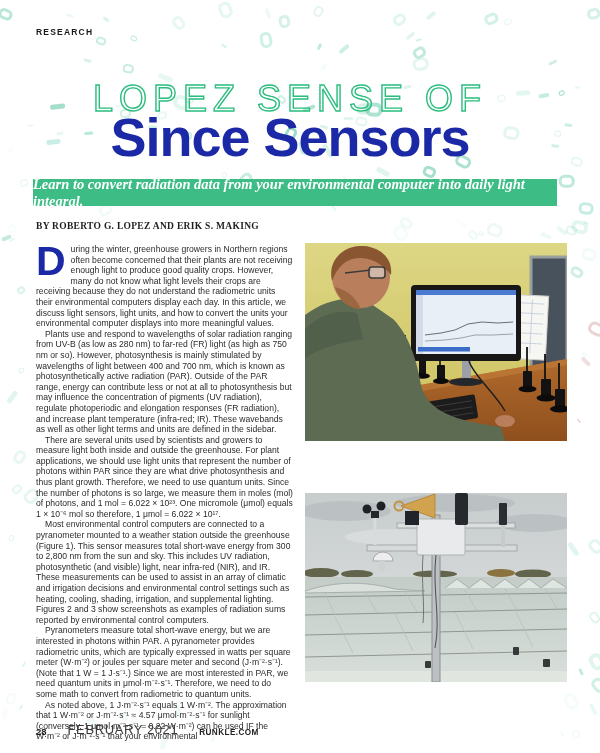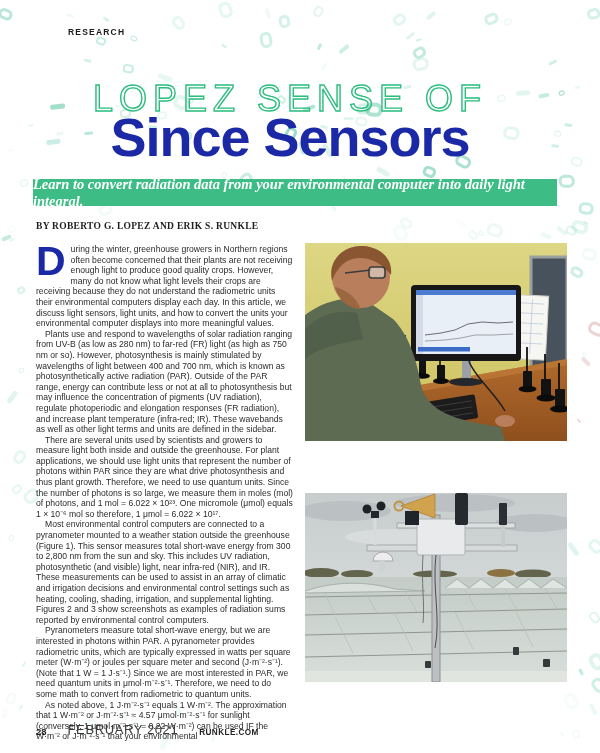--- a/index.html
+++ b/index.html
@@ -3,21 +3,21 @@
 <meta charset="utf-8">
 <style>
   html,body{margin:0;padding:0;background:#e9e9e9;}
   .page{position:relative;width:600px;height:753px;margin:0 auto;background:#ffffff;
         overflow:hidden;font-family:"Liberation Sans",sans-serif;}
   .layer{position:absolute;z-index:1;}
   
   #bg-pattern{position:absolute;inset:0;z-index:0;}
   .bt{position:absolute;box-sizing:border-box;}
   
-  .kicker{left:36px;top:27px;font-size:8.5px;font-weight:bold;letter-spacing:1.2px;color:#1a1a1a;margin-left:32px;}
+  .kicker{left:36px;top:27px;font-size:8.5px;font-weight:bold;letter-spacing:1.2px;color:#1a1a1a;}
   .title1{position:absolute;left:0;top:78px;width:580px;text-align:center;
           font-size:36px;letter-spacing:6px;color:#2fbc82;font-weight:400;}
   @supports (-webkit-text-stroke: 1px red){
     .title1{color:transparent;-webkit-text-stroke:1.4px #2bbd7e;}
   }
   .title2{position:absolute;left:0;top:108px;width:580px;text-align:center;
           font-size:54px;line-height:58px;font-weight:800;color:#1b29a6;letter-spacing:-1px;}
   .banner{left:33px;top:179px;width:524px;height:27px;background:#3dbc86;
           display:flex;align-items:center;justify-content:center;}
   .banner span{font-family:"Liberation Serif",serif;font-style:italic;font-weight:600;
@@ -190,21 +190,21 @@
 
   <div class="layer kicker">RESEARCH</div>
 
   <div class="layer title1">LOPEZ SENSE OF</div>
   <div class="layer title2">Since Sensors</div>
 
   <div class="layer banner">
     <span>Learn to convert radiation data from your environmental computer into daily light integral.</span>
   </div>
 
-  <div class="layer byline">BY ROBERTO G. LOPEZ AND ERIK S. RUNKLE</div>
+  <div class="layer byline">BY ROBERTO G. LOPEZ AND ERIK S. MAKING</div>
 
   <div class="layer article">
     <p><span class="dropcap">D</span><span>uring the winter, greenhouse growers in Northern regions often become concerned that their plants are not receiving enough light to produce good quality crops. However, many do not know what light levels their crops are receiving because they do not understand the radiometric units their environmental computers display each day. In this article, we discuss light sensors, light units, and how to convert the units your environmental computer displays into more meaningful values.</span></p>
     <p class="ind">Plants use and respond to wavelengths of solar radiation ranging from UV-B (as low as 280 nm) to far-red (FR) light (as high as 750 nm or so). However, photosynthesis is mainly stimulated by wavelengths of light between 400 and 700 nm, which is known as photosynthetically active radiation (PAR). Outside of the PAR range, energy can contribute less or not at all to photosynthesis but may influence the concentration of pigments (UV radiation), regulate photoperiodic and elongation responses (FR radiation), and increase plant temperature (infra-red; IR). These wavebands as well as other light terms and units are defined in the sidebar.</p>
     <p class="ind">There are several units used by scientists and growers to measure light both inside and outside the greenhouse. For plant applications, we should use light units that represent the number of photons within PAR since they are what drive photosynthesis and thus plant growth. Therefore, we need to use quantum units. Since the number of photons is so large, we measure them in moles (mol) of photons, and 1 mol = 6.022 × 10²³. One micromole (μmol) equals 1 × 10⁻⁶ mol so therefore, 1 μmol = 6.022 × 10¹⁷.</p>
     <p class="ind">Most environmental control computers are connected to a pyranometer mounted to a weather station outside the greenhouse (Figure 1). This sensor measures total short-wave energy from 300 to 2,800 nm from the sun and sky. This includes UV radiation, photosynthetic (and visible) light, near infra-red (NIR), and IR. These measurements can be used to assist in an array of climatic and irrigation decisions and environmental control settings such as heating, cooling, shading, irrigation, and supplemental lighting. Figures 2 and 3 show screenshots as examples of radiation sums reported by environmental control computers.</p>
     <p class="ind">Pyranometers measure total short-wave energy, but we are interested in photons within PAR. A pyranometer provides radiometric units, which are typically expressed in watts per square meter (W·m⁻²) or joules per square meter and second (J·m⁻²·s⁻¹). (Note that 1 W = 1 J·s⁻¹.) Since we are most interested in PAR, we need quantum units in μmol·m⁻²·s⁻¹. Therefore, we need to do some math to convert from radiometric to quantum units.</p>
     <p class="ind">As noted above, 1 J·m⁻²·s⁻¹ equals 1 W·m⁻². The approximation that 1 W·m⁻² or J·m⁻²·s⁻¹ ≈ 4.57 μmol·m⁻²·s⁻¹ for sunlight (conversely, 1 μmol·m⁻²·s⁻¹ = 0.22 W·m⁻²) can be used IF the W·m⁻² or J·m⁻²·s⁻¹ that your environmental</p>
   </div>
 

